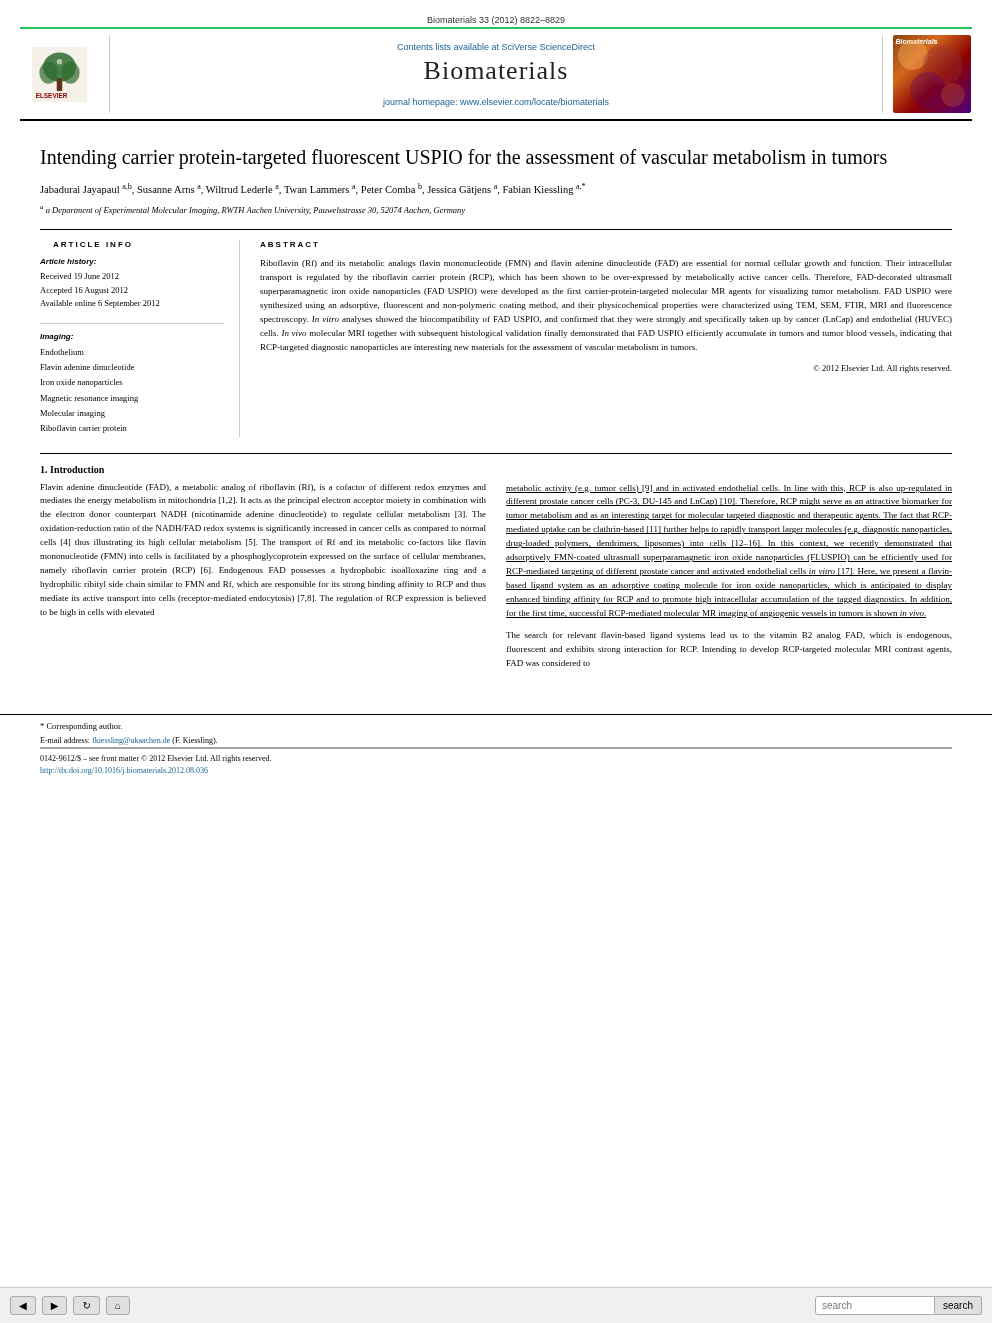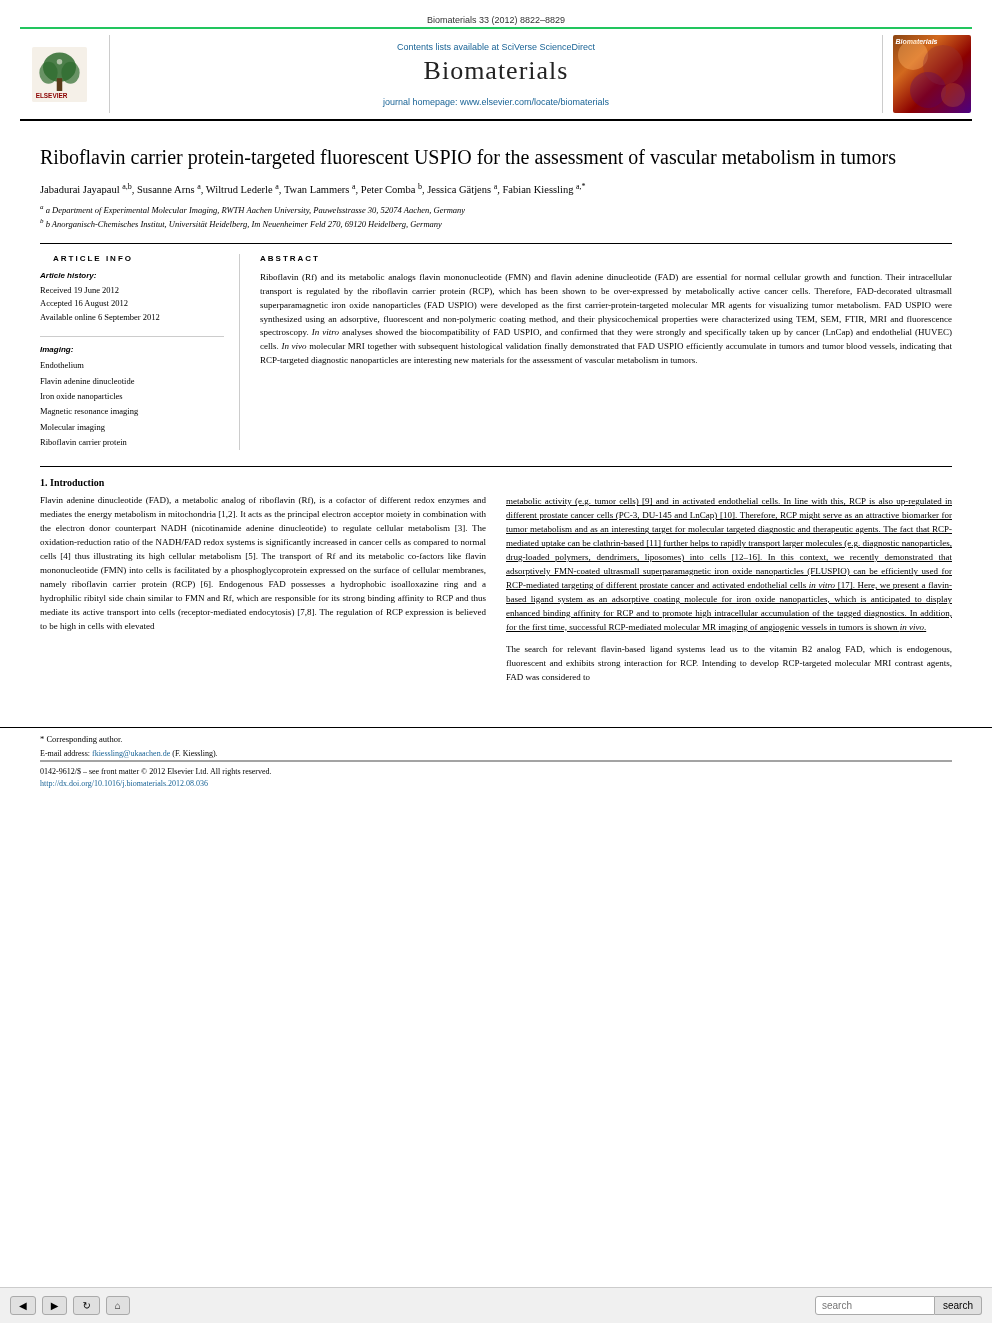--- a/index.html
+++ b/index.html
@@ -363,29 +363,28 @@
         <circle cx="50" cy="30" r="20" fill="rgba(150,50,50,0.4)"></circle>
         <circle cx="35" cy="55" r="18" fill="rgba(80,0,120,0.3)"></circle>
         <circle cx="60" cy="60" r="12" fill="rgba(200,100,50,0.3)"></circle>
       </svg>
     </div>
   </div>
 </div>
 
 <div class="article-content">
 
-  <h1 class="article-title">Riboflavin carrier protein-targeted fluorescent USPIO for the assessment of vascular metabolism in tumors</h1>
+  <h1 class="article-title">Intending carrier protein-targeted fluorescent USPIO for the assessment of vascular metabolism in tumors</h1>
 
   <div class="authors-line">
     <span>Jabadurai Jayapaul <sup>a,b</sup>, Susanne Arns <sup>a</sup>, Wiltrud Lederle <sup>a</sup>, Twan Lammers <sup>a</sup>, Peter Comba <sup>b</sup>, Jessica Gätjens <sup>a</sup>, Fabian Kiessling <sup>a,</sup><sup>*</sup></span>
   </div>
 
   <div class="affiliations">
     <div><sup>a</sup> <span>a Department of Experimental Molecular Imaging, RWTH Aachen University, Pauwelsstrasse 30, 52074 Aachen, Germany</span></div>
-    <div><sup>b</sup> <span>b Anorganisch-Chemisches Institut, Universität Heidelberg, Im Neuenheimer Feld 270, 69120 Heidelberg, Germany</span></div>
   </div>
 
   <div class="two-col">
 
     <div class="left-col">
       <div class="section-heading">ARTICLE INFO</div>
 
       <div class="article-history">
         <h4>Article history:</h4>
         <p>Received 19 June 2012</p>
@@ -403,20 +402,21 @@
         <p>Riboflavin carrier protein</p>
       </div>
     </div>
 
     <div class="right-col">
       <div class="abstract-section">
         <h3>ABSTRACT</h3>
         <p class="abstract-text">
           Riboflavin (Rf) and its metabolic analogs flavin mononucleotide (FMN) and flavin adenine dinucleotide (FAD) are essential for normal cellular growth and function. Their intracellular transport is regulated by the riboflavin carrier protein (RCP), which has been shown to be over-expressed by metabolically active cancer cells. Therefore, FAD-decorated ultrasmall superparamagnetic iron oxide nanoparticles (FAD USPIO) were developed as the first carrier-protein-targeted molecular MR agents for visualizing tumor metabolism. FAD USPIO were synthesized using an adsorptive, fluorescent and non-polymeric coating method, and their physicochemical properties were characterized using TEM, SEM, FTIR, MRI and fluorescence spectroscopy. <em>In vitro</em> analyses showed the biocompatibility of FAD USPIO, and confirmed that they were strongly and specifically taken up by cancer (LnCap) and endothelial (HUVEC) cells. <em>In vivo</em> molecular MRI together with subsequent histological validation finally demonstrated that FAD USPIO efficiently accumulate in tumors and tumor blood vessels, indicating that RCP-targeted diagnostic nanoparticles are interesting new materials for the assessment of vascular metabolism in tumors.
         </p>
+        <div class="abstract-copyright">© 2012 Elsevier Ltd. All rights reserved.</div>
       </div>
     </div>
   </div>
 
   <div class="body-content">
     <div class="body-two-col">
 
       <div class="body-left">
         <div class="section-title">
           <span>1.</span>

